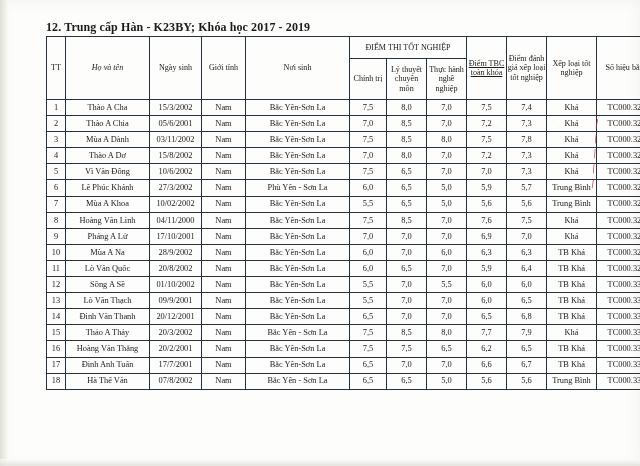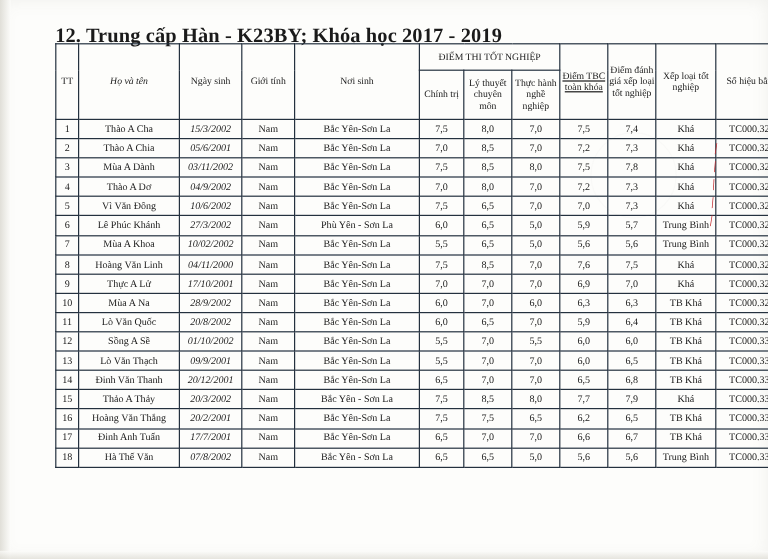--- a/index.html
+++ b/index.html
@@ -39,21 +39,21 @@
     position: absolute;
     left: 0; bottom: 0;
     width: 640px; height: 7px;
     background: linear-gradient(to top, #dedcd4, #fdfdfb);
     opacity: .7;
   }
   .doc-title {
     position: absolute;
     left: 46px;
     top: 20px;
-    font-size: 17px;
+    font-size: 12px;
     font-weight: bold;
     font-family: "Liberation Serif", serif;
     letter-spacing: .1px;
     white-space: nowrap;
   }
   table.grades {
     position: absolute;
     left: 46px;
     top: 36px;
     width: 553px;
@@ -78,21 +78,21 @@
     font-size: 8.1px;
     font-weight: bold;
     padding: 2px 0 1px 0;
   }
   tbody td {
     height: 15.1px;
     font-size: 8.4px;
   }
   td.c-tt { width: 19px; }
   td.c-name { width: 84px; text-align: left; padding-left: 6px; white-space: nowrap; }
-  td.c-dob { width: 52px; font-style: italic; }
+  td.c-dob { width: 52px; }
   td.c-sex { width: 44px; }
   td.c-birthplace { width: 104px; }
   td.c-ct { width: 37px; }
   td.c-lt { width: 40px; }
   td.c-th { width: 40px; }
   td.c-tbtk { width: 40px; font-weight: bold; }
   td.c-dgx { width: 40px; font-weight: bold; }
   td.c-xep { width: 50px; }
   td.c-sohieu { width: 60px; text-align: left; padding-left: 5px; white-space: nowrap; }
   th.c-tt { width: 19px; font-family: Liberation Serif, serif; }
@@ -215,21 +215,21 @@
           <td class="c-lt">8,5</td>
           <td class="c-th">8,0</td>
           <td class="c-tbtk">7,5</td>
           <td class="c-dgx">7,8</td>
           <td class="c-xep">Khá</td>
           <td class="c-sohieu">TC000.322</td>
         </tr>
         <tr>
           <td class="c-tt">4</td>
           <td class="c-name">Thào A  Dơ</td>
-          <td class="c-dob">04/9/2002</td>
+          <td class="c-dob">15/8/2002</td>
           <td class="c-sex">Nam</td>
           <td class="c-birthplace">Bắc Yên-Sơn La</td>
           <td class="c-ct">7,0</td>
           <td class="c-lt">8,0</td>
           <td class="c-th">7,0</td>
           <td class="c-tbtk">7,2</td>
           <td class="c-dgx">7,3</td>
           <td class="c-xep">Khá</td>
           <td class="c-sohieu">TC000.323</td>
         </tr>
@@ -284,21 +284,21 @@
           <td class="c-ct">7,5</td>
           <td class="c-lt">8,5</td>
           <td class="c-th">7,0</td>
           <td class="c-tbtk">7,6</td>
           <td class="c-dgx">7,5</td>
           <td class="c-xep">Khá</td>
           <td class="c-sohieu">TC000.326</td>
         </tr>
         <tr>
           <td class="c-tt">9</td>
-          <td class="c-name">Thực A  Lử</td>
+          <td class="c-name">Pháng A  Lử</td>
           <td class="c-dob">17/10/2001</td>
           <td class="c-sex">Nam</td>
           <td class="c-birthplace">Bắc Yên-Sơn La</td>
           <td class="c-ct">7,0</td>
           <td class="c-lt">7,0</td>
           <td class="c-th">7,0</td>
           <td class="c-tbtk">6,9</td>
           <td class="c-dgx">7,0</td>
           <td class="c-xep">Khá</td>
           <td class="c-sohieu">TC000.327</td>

